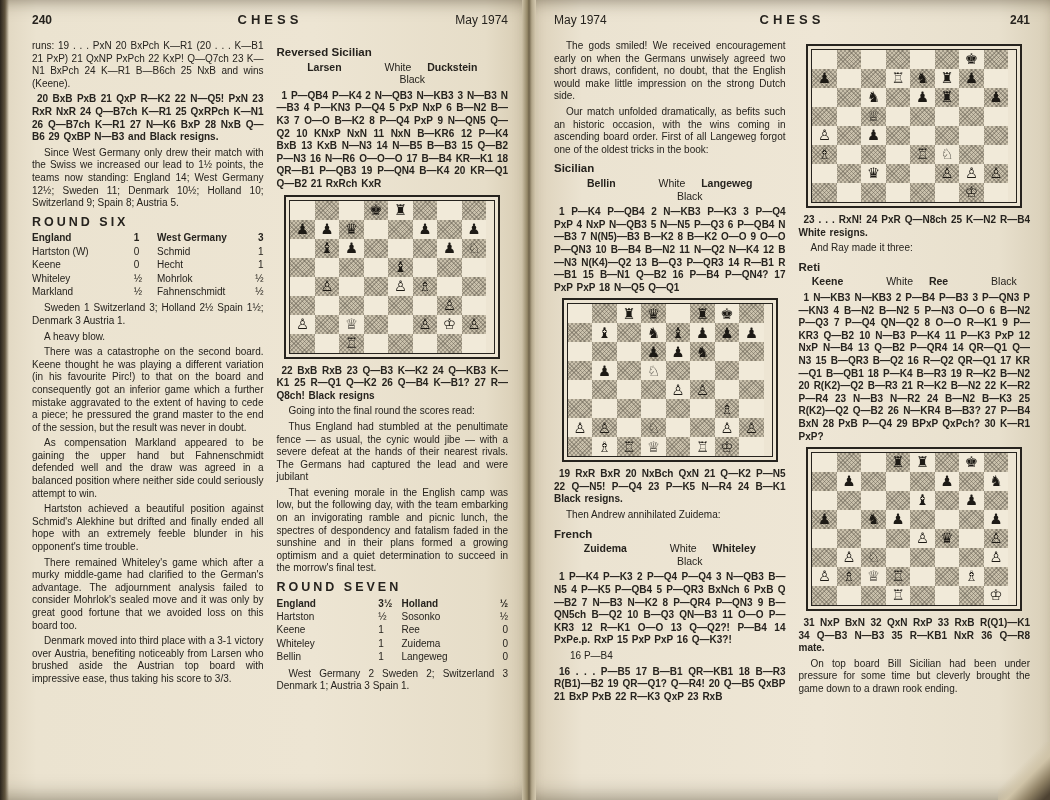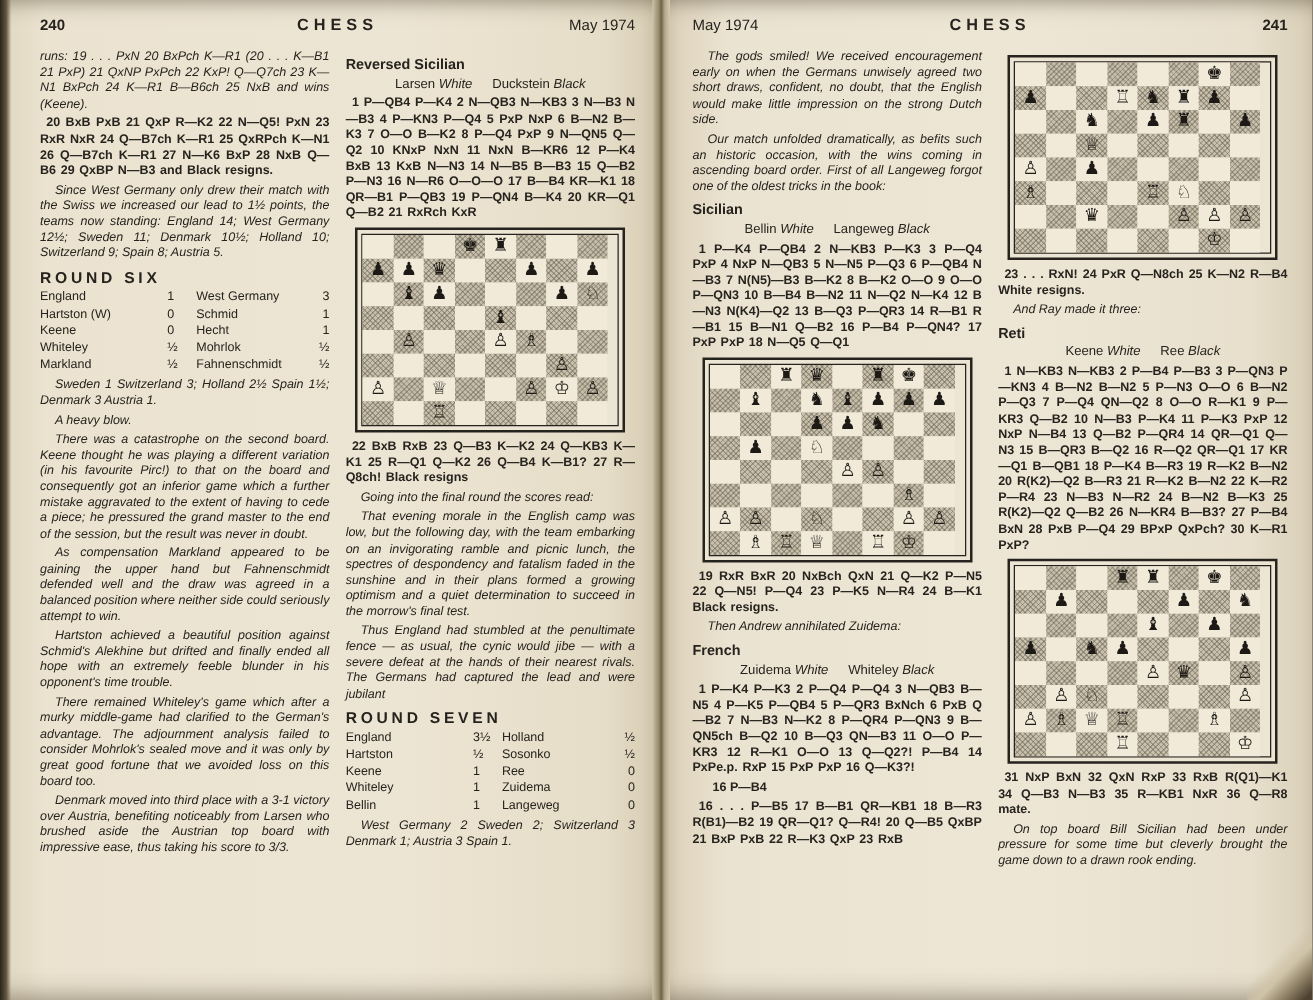--- a/index.html
+++ b/index.html
@@ -20,39 +20,39 @@
         background:linear-gradient(315deg,#4d4232 6%,#8d7f63 22%,#cfc3a7 40%,rgba(207,195,167,0) 58%);}
 
   .pghead{display:grid;grid-template-columns:1fr auto 1fr;align-items:baseline;
           font-size:12px;margin-bottom:13px;}
   .ph-title{font-weight:700;font-size:13px;letter-spacing:4px;text-align:center;}
   .ph-num{font-weight:700;}
   .ph-r{text-align:right;}
 
   .cols{display:flex;gap:13px;}
   .col{flex:1;min-width:0;font-size:10px;line-height:12.6px;text-align:justify;}
-  .para{margin:0 0 3px;text-indent:12px;font-style:italic;}
+  .para{margin:0 0 3px;text-indent:12px;}
   .noindent{text-indent:0;}
   .moves{font-weight:700;text-indent:5px;word-spacing:1px;margin:0 0 3px;}
-  .var{font-weight:700;text-indent:16px;text-align:left;margin:2px 0 3px;}
+  .var{font-weight:400;text-indent:16px;text-align:left;margin:2px 0 3px;}
 
   .round-title{font-weight:700;font-size:12.5px;letter-spacing:3px;
                margin:6px 0 3px;}
   .score-table{margin:0 0 4px;}
   .srow{display:flex;line-height:13.4px;}
-  .srow.head{font-weight:400;}
+  .srow.head{font-weight:700;}
   .srow .n1{flex:0 0 44%;}
   .srow .s1{flex:0 0 10%;text-align:left;}
   .srow .n2{flex:1;}
   .srow .s2{flex:0 0 6%;text-align:right;}
 
   .game-title{text-align:left;font-weight:700;font-size:11.5px;margin:6px 0 2px;text-indent:0;}
   .game-players{text-align:center;font-size:10.5px;margin:0 0 4px;text-indent:0;}
-  .pname{font-weight:400;}
-  .plabel{font-style:italic;}
+  .pname{font-weight:700;}
+  .plabel{margin-left:40px;}
   .gap{display:inline-block;width:10px;}
 
   .board-outer{width:206px;margin:4px auto 6px;border:2.5px solid #26231e;padding:3px;background:#ede5d3;}
   .board-inner{border:1px solid #26231e;}
   .board{display:grid;grid-template-columns:repeat(8,24.5px);grid-auto-rows:19px;}
   .sq{display:flex;align-items:center;justify-content:center;
       font-family:"DejaVu Sans",sans-serif;font-size:14.5px;line-height:1;color:#1d1a15;}
   .sq.light{background:#f1ead9;}
   .sq.dark{background-color:#c9c0ab;
      background-image:repeating-linear-gradient(45deg,rgba(88,82,70,.38) 0 1px,rgba(0,0,0,0) 1px 3px),
@@ -191,22 +191,22 @@
                 <span class="sq light"></span>
                 <span class="sq dark"></span>
                 <span class="sq light"></span>
                 <span class="sq dark"></span>
                 <span class="sq light"></span>
               </div>
             </div>
         </div>
         <p class="moves">22 BxB RxB 23 Q—B3 K—K2 24 Q—KB3 K—K1 25 R—Q1 Q—K2 26 Q—B4 K—B1? 27 R—Q8ch! Black resigns</p>
         <p class="para">Going into the final round the scores read:</p>
+        <p class="para">Thus England had stumbled at the penultimate fence — as usual, the cynic would jibe — with a severe defeat at the hands of their nearest rivals. The Germans had captured the lead and were jubilant</p>
         <p class="para">That evening morale in the English camp was low, but the following day, with the team embarking on an invigorating ramble and picnic lunch, the spectres of despondency and fatalism faded in the sunshine and in their plans formed a growing optimism and a quiet determination to succeed in the morrow's final test.</p>
-        <p class="para">Thus England had stumbled at the penultimate fence — as usual, the cynic would jibe — with a severe defeat at the hands of their nearest rivals. The Germans had captured the lead and were jubilant</p>
         <h3 class="round-title">ROUND SEVEN</h3>
         <div class="score-table">
             <div class="srow head">
               <span class="n1">England</span>
               <span class="s1">3½</span>
               <span class="n2">Holland</span>
               <span class="s2">½</span>
             </div>
             <div class="srow">
               <span class="n1">Hartston</span>

